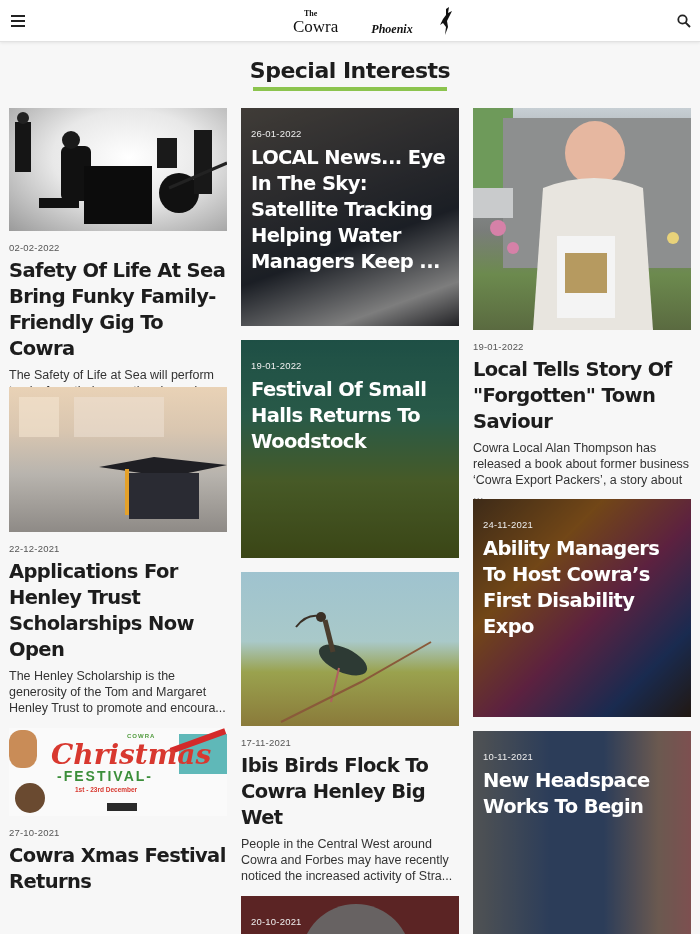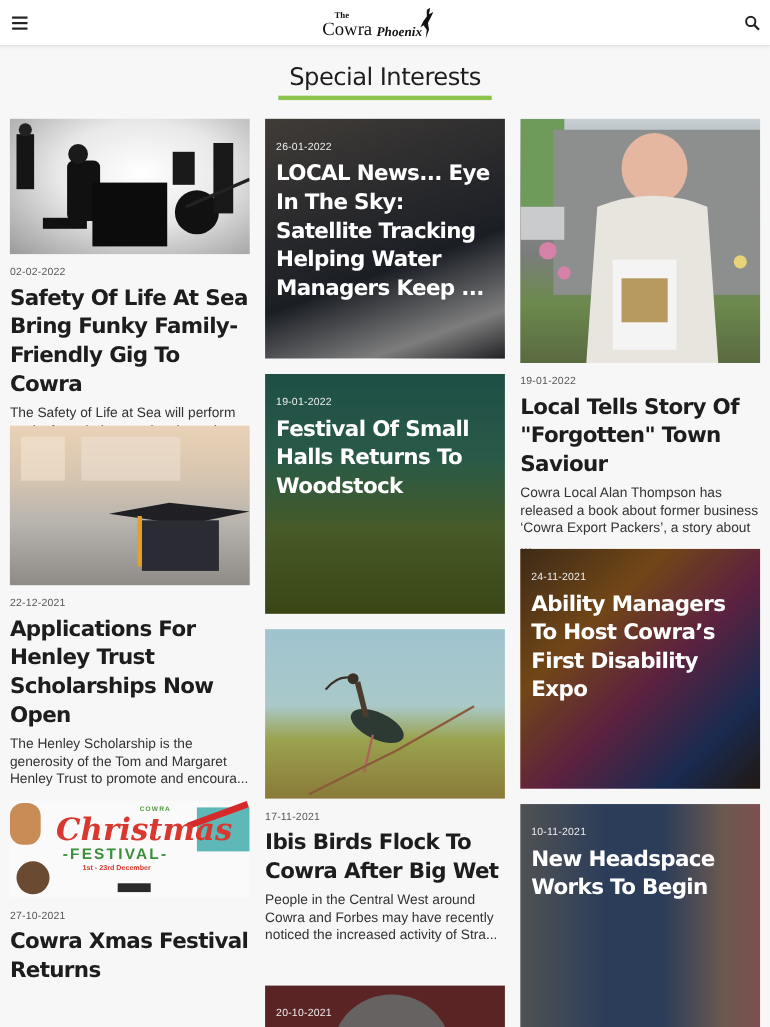--- a/index.html
+++ b/index.html
@@ -1,27 +1,27 @@
 <!DOCTYPE html>
 <html><head>
 <meta charset="utf-8">
 <style>
   * { box-sizing: border-box; margin: 0; padding: 0; }
   html, body { width: 700px; height: 934px; overflow: hidden; background: #f7f7f7; font-family: "Liberation Sans", sans-serif; color: #1d1d1d; }
   .topbar { position: absolute; top: 0; left: 0; width: 700px; height: 42px; background: #fff; border-bottom: 1px solid #e2e2e2; box-shadow: 0 1px 3px rgba(0,0,0,0.08); z-index: 5; }
   .menu-btn { position: absolute; left: 11px; top: 15px; width: 14px; height: 12px; cursor: pointer; }
   .menu-btn span { display: block; height: 2px; background: #222; margin-bottom: 3px; }
-  .logo { position: absolute; left: 293px; top: 7px; height: 30px; display: flex; align-items: flex-end; }
+  .logo { position: absolute; left: 293px; top: 7px; height: 30px; display: flex; align-items: flex-end; gap: 29px; }
   .logo .the { position: absolute; left: 11px; top: 2px; font-family: "Liberation Serif", serif; font-size: 8px; font-weight: bold; color: #111; }
   .logo .cowra { font-family: "Liberation Serif", serif; font-size: 17px; color: #111; margin-top: 9px; letter-spacing: 0px; }
   .logo .phoenix { font-family: "Liberation Serif", serif; font-style: italic; font-weight: bold; font-size: 12px; color: #111; margin-left: 4px; }
   .logo svg { margin-left: -4px; margin-bottom: 0px; }
   .search-btn { position: absolute; right: 9px; top: 14px; width: 14px; height: 14px; cursor: pointer; }
 
-  .page-title { position: absolute; top: 58px; left: 0; width: 700px; text-align: center; font-family: "DejaVu Sans", sans-serif; font-weight: normal; font-size: 22px; color: #1d1d1d; letter-spacing: -0.5px; }
+  .page-title { position: absolute; top: 58px; left: 0; width: 700px; text-align: center; font-family: "DejaVu Sans", sans-serif; font-weight: bold; font-size: 22px; color: #1d1d1d; letter-spacing: -0.5px; }
   .title-underline { position: absolute; top: 87px; left: 253px; width: 194px; height: 4px; background: #8cc44e; }
 
   .col { position: absolute; top: 108px; width: 218px; }
   .col1 { left: 9px; }
   .col2 { left: 241px; }
   .col3 { left: 473px; }
 
   .card { display: block; width: 218px; cursor: pointer; position: relative; }
   .card .img { width: 218px; overflow: hidden; position: relative; }
   .card .date { font-size: 9.5px; color: #555; margin-top: 11px; letter-spacing: 0.2px; }
@@ -137,21 +137,21 @@
       <svg width="218" height="154" viewBox="0 0 218 154">
         <ellipse cx="102" cy="88" rx="26" ry="12" fill="#2d3a34" transform="rotate(25 102 88)"></ellipse>
         <circle cx="80" cy="45" r="5" fill="#3a3026"></circle>
         <path d="M78 44 Q65 42 55 55" stroke="#3a3026" stroke-width="2" fill="none"></path>
         <line x1="84" y1="48" x2="92" y2="80" stroke="#4a3d2e" stroke-width="5"></line>
         <line x1="98" y1="96" x2="90" y2="130" stroke="#b06060" stroke-width="2"></line>
         <path d="M40 150 L120 110 L190 70" stroke="#8a5a3a" stroke-width="2" fill="none"></path>
       </svg>
     </div>
     <div class="date">17-11-2021</div>
-    <div class="headline">Ibis Birds Flock To Cowra After Big Wet</div>
+    <div class="headline">Ibis Birds Flock To Cowra Henley Big Wet</div>
     <div class="excerpt">People in the Central West around Cowra and Forbes may have recently noticed the increased activity of Stra...</div>
   </a>
 
   <a class="overlay-card" style="display:block; position:absolute; top:788px; height:60px; background:#6c2b2b;">
     <div style="position:absolute; left:60px; top:8px; width:110px; height:110px; border-radius:50%; background:#7a7474;"></div>
     <div class="shade" style="background:rgba(0,0,0,0.15);"></div>
     <div class="o-text" style="top:20px;">
       <div class="o-date">20-10-2021</div>
     </div>
   </a>

